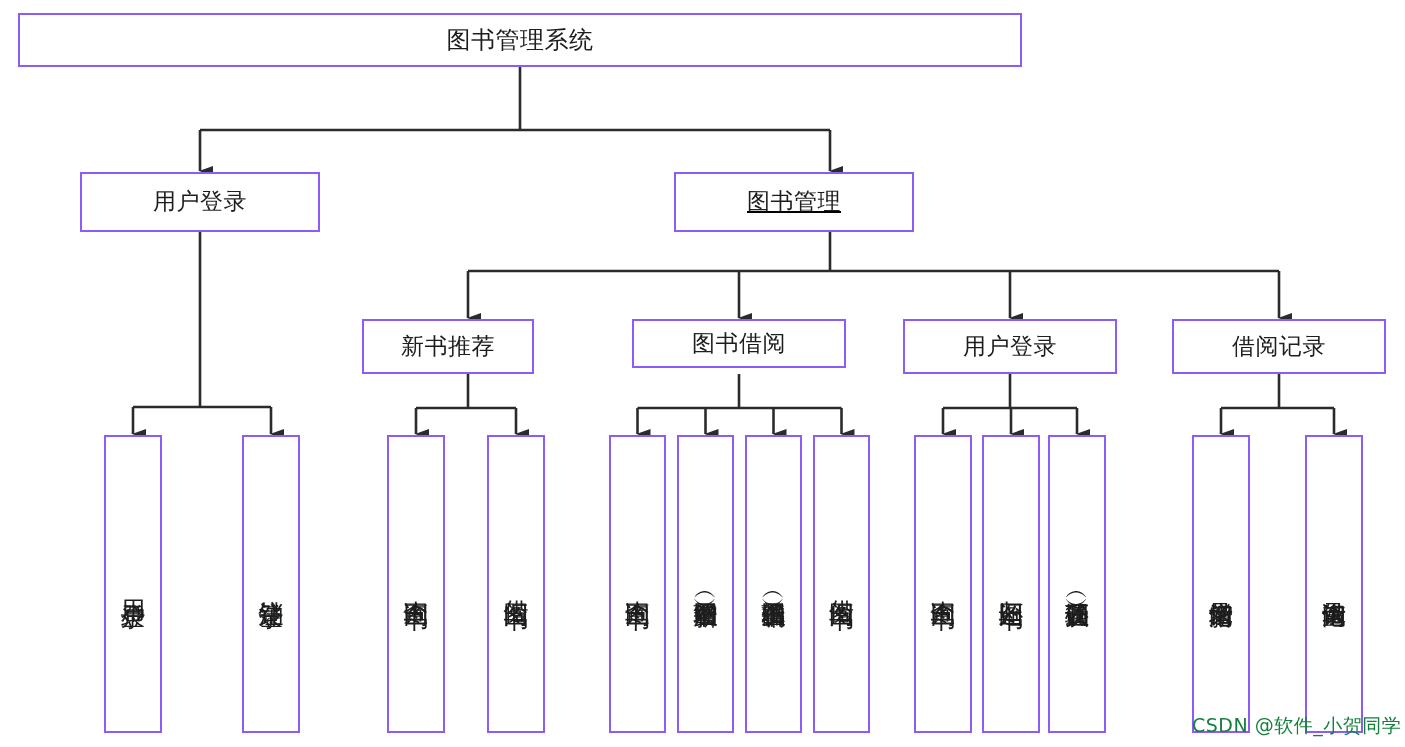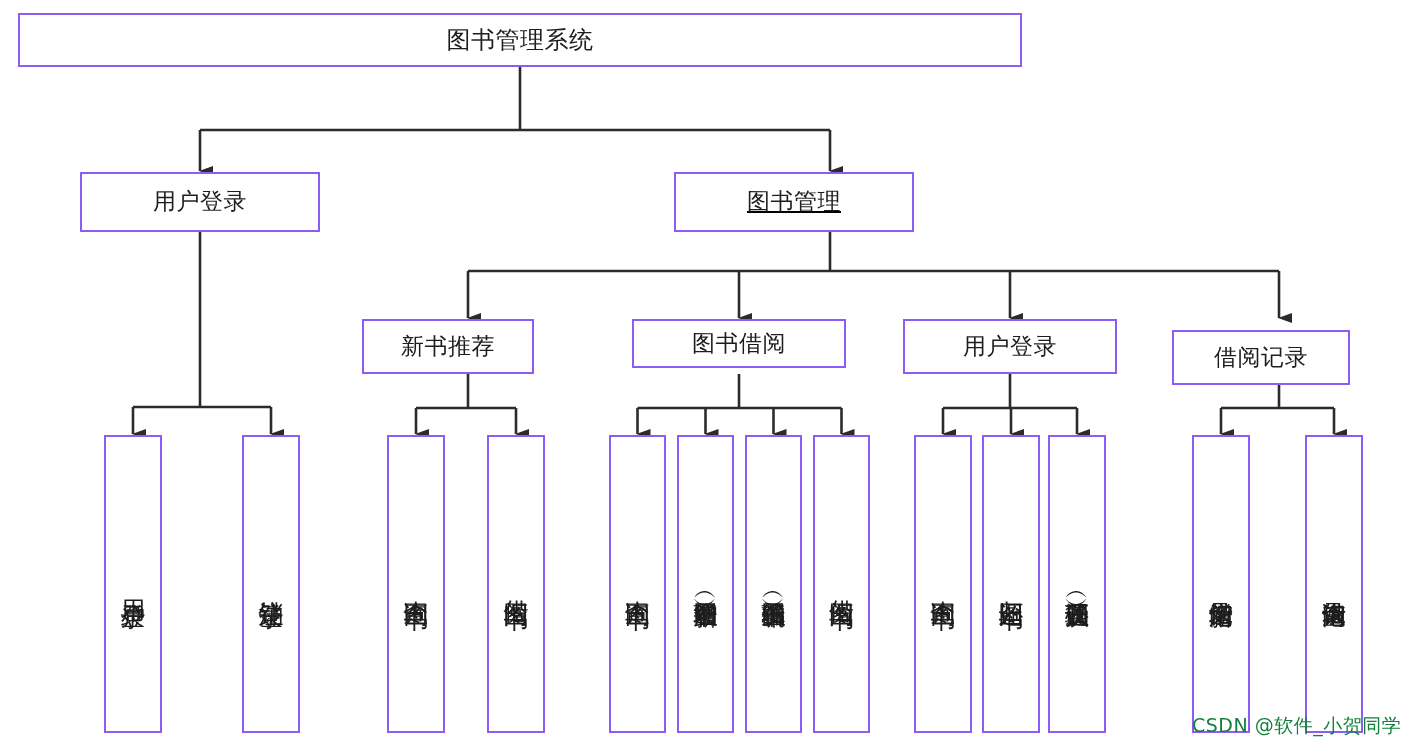--- a/index.html
+++ b/index.html
@@ -138,21 +138,21 @@
       </div>
       <div class="node horiz" style="left: 362px; top: 319px; width: 172px; height: 55px;">
         <span class="label">新书推荐</span>
       </div>
       <div class="node horiz" style="left: 632px; top: 319px; width: 214px; height: 49px;">
         <span class="label">图书借阅</span>
       </div>
       <div class="node horiz" style="left: 903px; top: 319px; width: 214px; height: 55px;">
         <span class="label">用户登录</span>
       </div>
-      <div class="node horiz" style="left: 1172px; top: 319px; width: 178px; height: 55px; margin-top: 11px;">
+      <div class="node horiz" style="left: 1172px; top: 319px; width: 214px; height: 55px;">
         <span class="label">借阅记录</span>
       </div>
       <div class="node vert" style="left: 104px; top: 435px; width: 58px; height: 298px;">
         <span class="label">用户登录</span>
       </div>
       <div class="node vert" style="left: 242px; top: 435px; width: 58px; height: 298px;">
         <span class="label">注销登录</span>
       </div>
       <div class="node vert" style="left: 387px; top: 435px; width: 58px; height: 298px;">
         <span class="label">查询图书</span>

